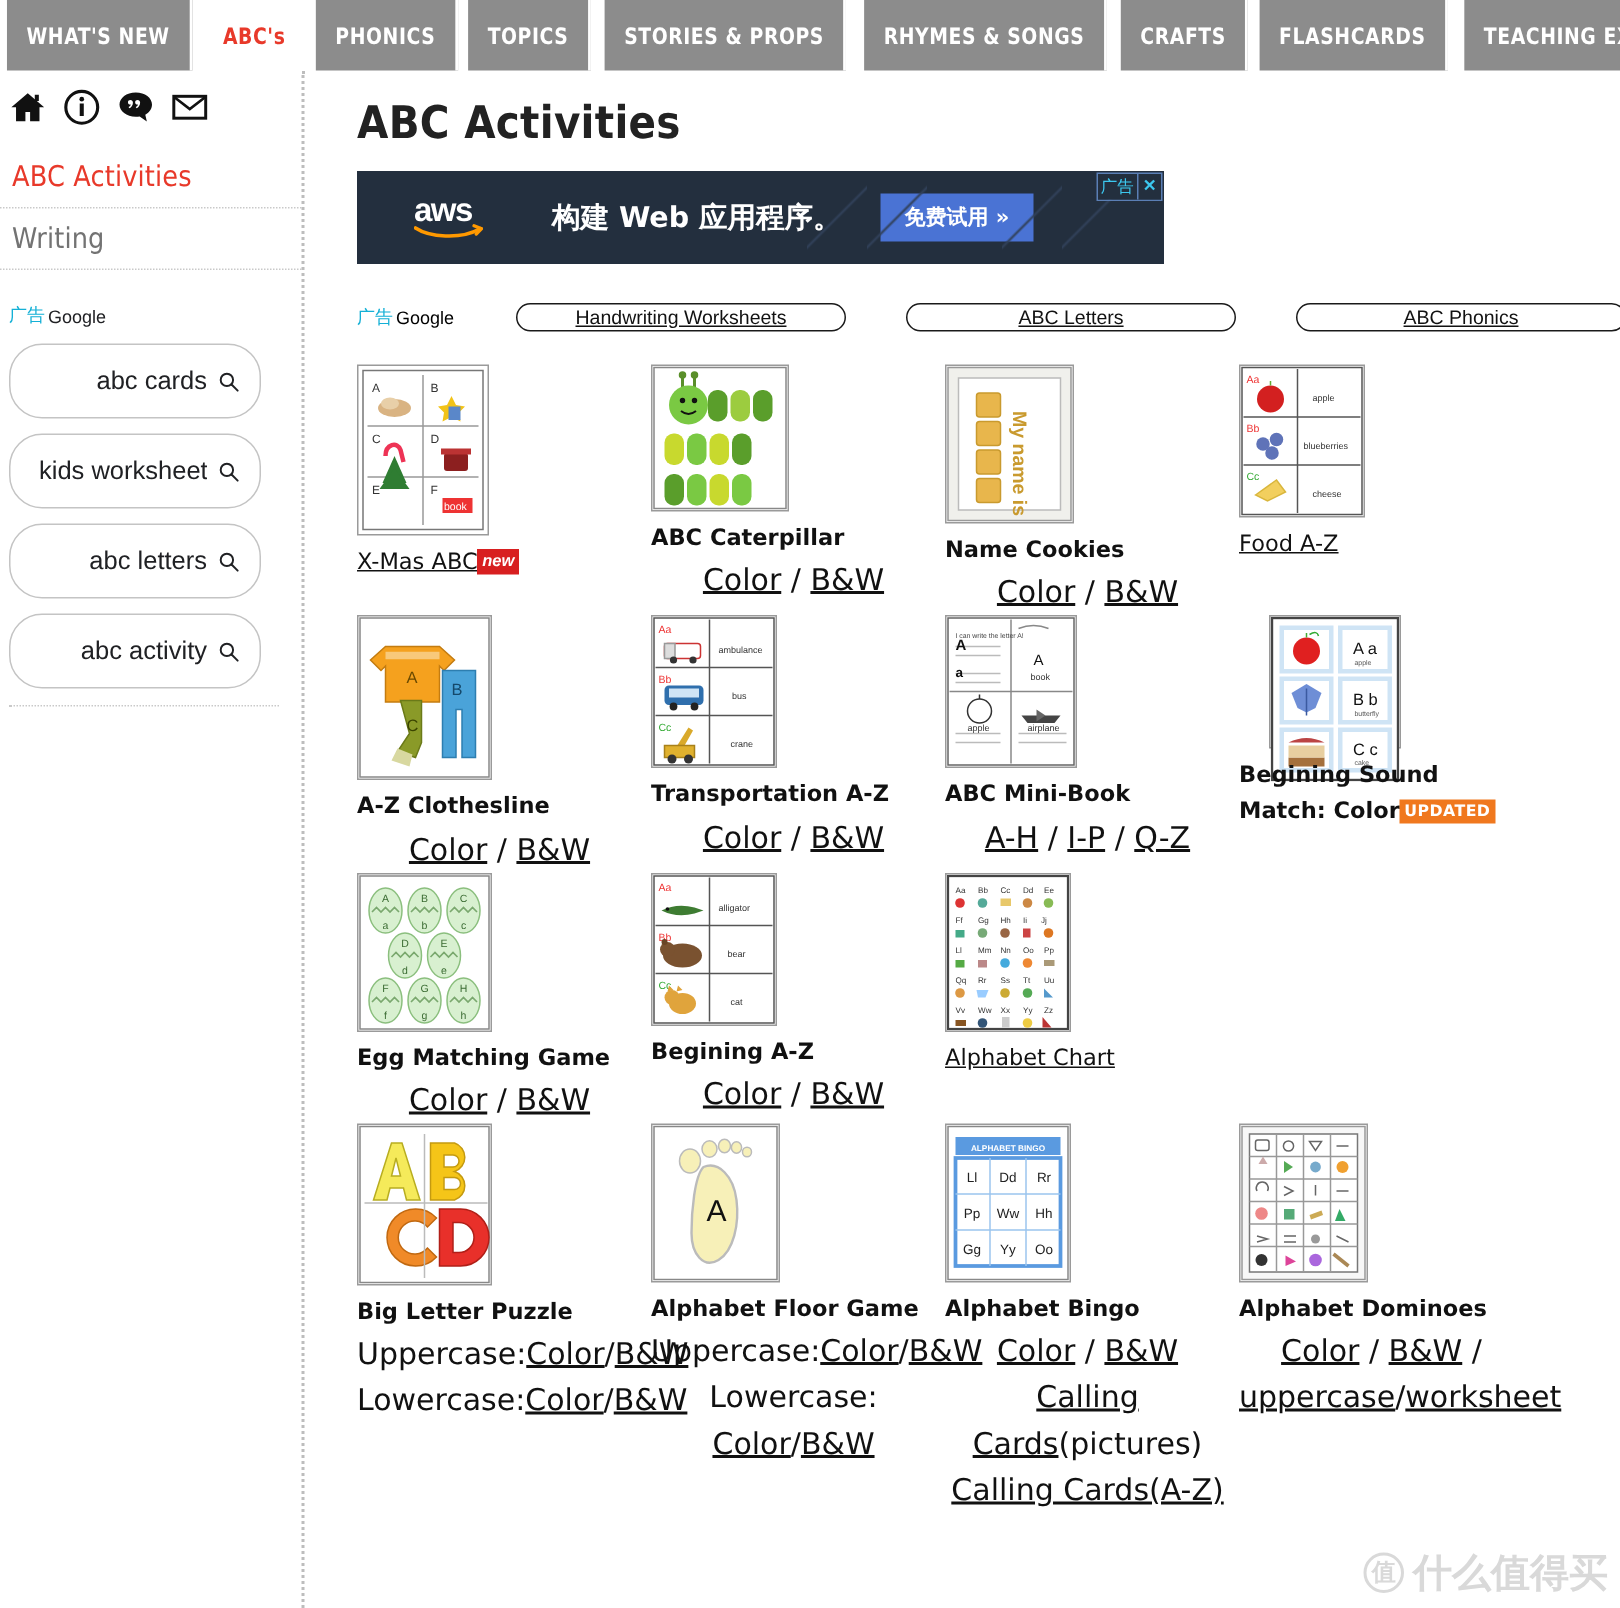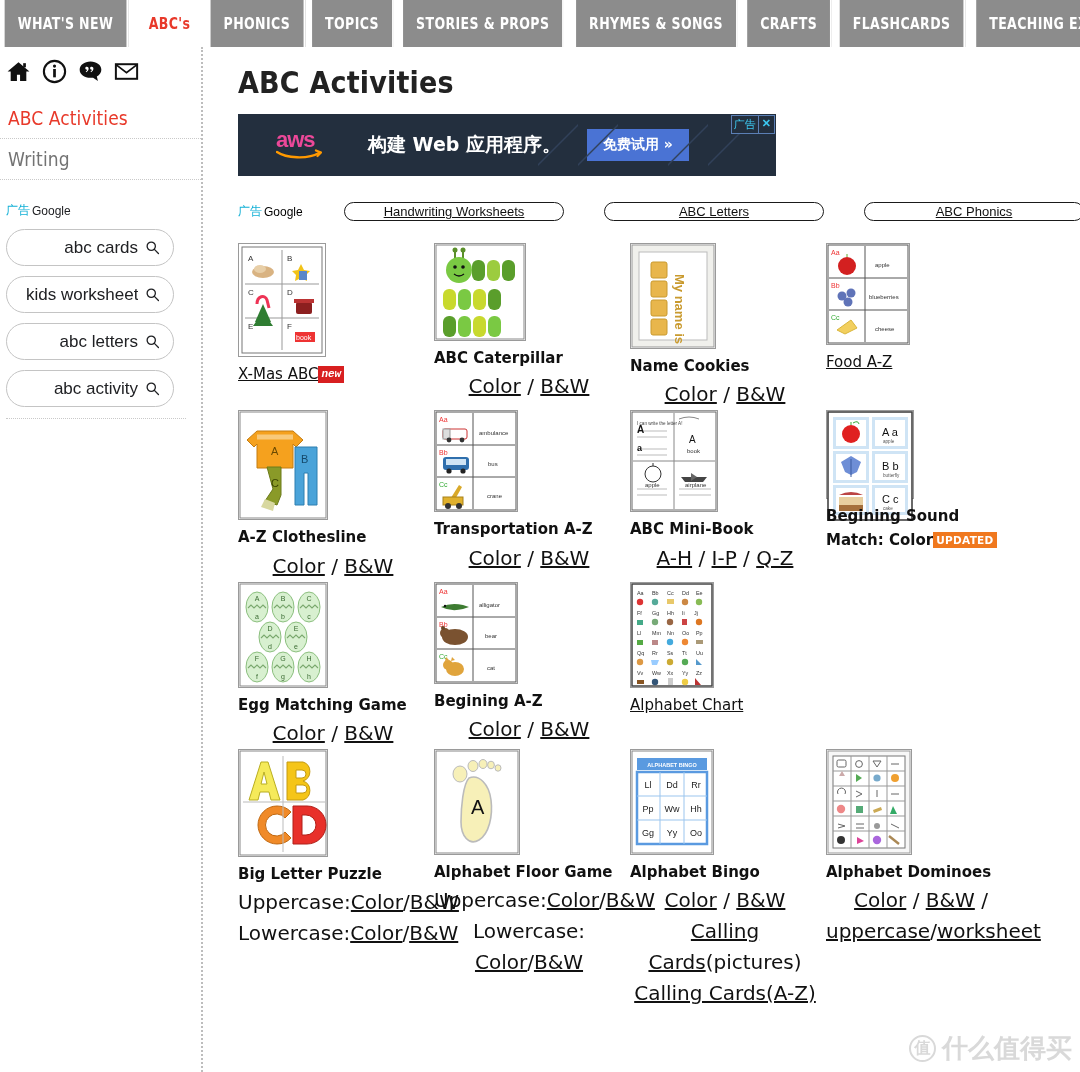--- a/index.html
+++ b/index.html
@@ -46,21 +46,21 @@
     font-size:19px; color:#737373; padding:9px 0 9px 8px;
     border-bottom:1px dotted #c9c9c9; cursor:pointer;
     white-space:nowrap; letter-spacing:.1px;
   }
   .sb-link.current { color:#e8392a; }
 
   #sb-ad { padding:22px 0 0 6px; }
   .ad-label { font-size:12px; color:#202124; display:flex; align-items:center; gap:2px; }
   .ad-label .cn { color:#14b0d6; font-family:"DejaVu Sans",sans-serif; }
   .pill {
-    margin-top:10px; width:168px; height:37px;
+    margin-top:10px; width:168px; height:50px;
     border:1px solid #c4c4c4; border-radius:22px;
     display:flex; align-items:center; justify-content:flex-end;
     padding-right:13px; gap:7px; cursor:pointer; overflow:hidden;
   }
   .pill .ptxt {
     font-size:17px; color:#202124; white-space:nowrap;
     font-family:"Liberation Sans",sans-serif;
     overflow:hidden; text-overflow:clip; max-width:112px;
   }
   .mag { width:15px; height:15px; flex:0 0 15px; }
@@ -78,21 +78,21 @@
   #banner {
     width:538px; height:62px; background:#232f3e;
     position:relative; display:flex; align-items:center; overflow:hidden;
   }
   #banner .chev {
     position:absolute; top:0; height:62px; width:40px;
     background:linear-gradient(135deg,transparent 48%,#31415a 50%,transparent 52%);
   }
   #aws-logo { margin-left:38px; width:60px; }
   #aws-logo .awsw {
-    color:#ec4899; font-size:22px; font-weight:700; letter-spacing:-1px;
+    color:#ffffff; font-size:22px; font-weight:700; letter-spacing:-1px;
     line-height:16px; font-family:"Liberation Sans",sans-serif;
   }
   #aws-logo .swoosh { width:46px; height:10px; display:block; margin-top:1px; }
   #banner-text {
     color:#ffffff; font-size:19px; font-weight:700; margin-left:32px;
     font-family:"DejaVu Sans",sans-serif; white-space:nowrap;
   }
   #banner-cta {
     margin-left:26px; background:#4a73d4; color:#ffffff;
     font-size:14px; font-weight:700; padding:7px 16px; cursor:pointer;
@@ -142,21 +142,21 @@
   .cap.linkcap { font-weight:400; text-decoration:underline; cursor:pointer; }
   .links {
     font-size:20px; color:#111111; line-height:1.55;
     font-family:"DejaVu Sans","Liberation Sans",sans-serif;
     text-align:center;
   }
   .links a { color:#111111; text-decoration:underline; cursor:pointer; }
   .badge-new {
     background:#d81f20; color:#ffffff; font-size:11px; font-weight:700;
     padding:1px 3px; font-style:italic; vertical-align:2px;
-    font-family:Liberation Mono, monospace; text-decoration:none;
+    font-family:Liberation Sans, sans-serif; text-decoration:none;
     display:inline-block;
   }
   .badge-upd {
     background:#f0781e; color:#ffffff; font-size:10.5px; font-weight:700;
     padding:1px 3px; vertical-align:1px; letter-spacing:.3px;
     font-family:"DejaVu Sans",sans-serif; text-decoration:none;
     display:inline-block;
   }
 
   
@@ -447,21 +447,21 @@
                 <path d="M22 55v-3" stroke="#333"></path>
                 <text x="14" y="76" font-size="6" fill="#333">apple</text>
                 <path d="M50 66h26l-4 5H54z" fill="#444"></path>
                 <path d="M60 62l6 4-6 4z" fill="#666"></path>
                 <text x="54" y="76" font-size="6" fill="#333">airplane</text>
               </svg></div>
             <div class="cap">ABC Mini-Book</div>
             <div class="links"><a>A-H</a> / <a>I-P</a> / <a>Q-Z</a></div>
           </div>
           <div class="cell">
-            <div class="thumb" style="width: 88px; height: 89px;"><svg viewBox="0 0 86 110" width="86" height="110">
+            <div class="thumb" style="width: 88px; height: 89px; margin-left: 20px;"><svg viewBox="0 0 86 110" width="86" height="110">
                 <rect x="1" y="1" width="84" height="108" fill="#fff" stroke="#444" stroke-width="1.6"></rect>
                 <g fill="#cfe4f5">
                   <rect x="6" y="6" width="36" height="32"></rect>
                   <rect x="45" y="6" width="36" height="32"></rect>
                   <rect x="6" y="40" width="36" height="32"></rect>
                   <rect x="45" y="40" width="36" height="32"></rect>
                   <rect x="6" y="74" width="36" height="30"></rect>
                   <rect x="45" y="74" width="36" height="30"></rect>
                 </g>
                 <g fill="#fff">

